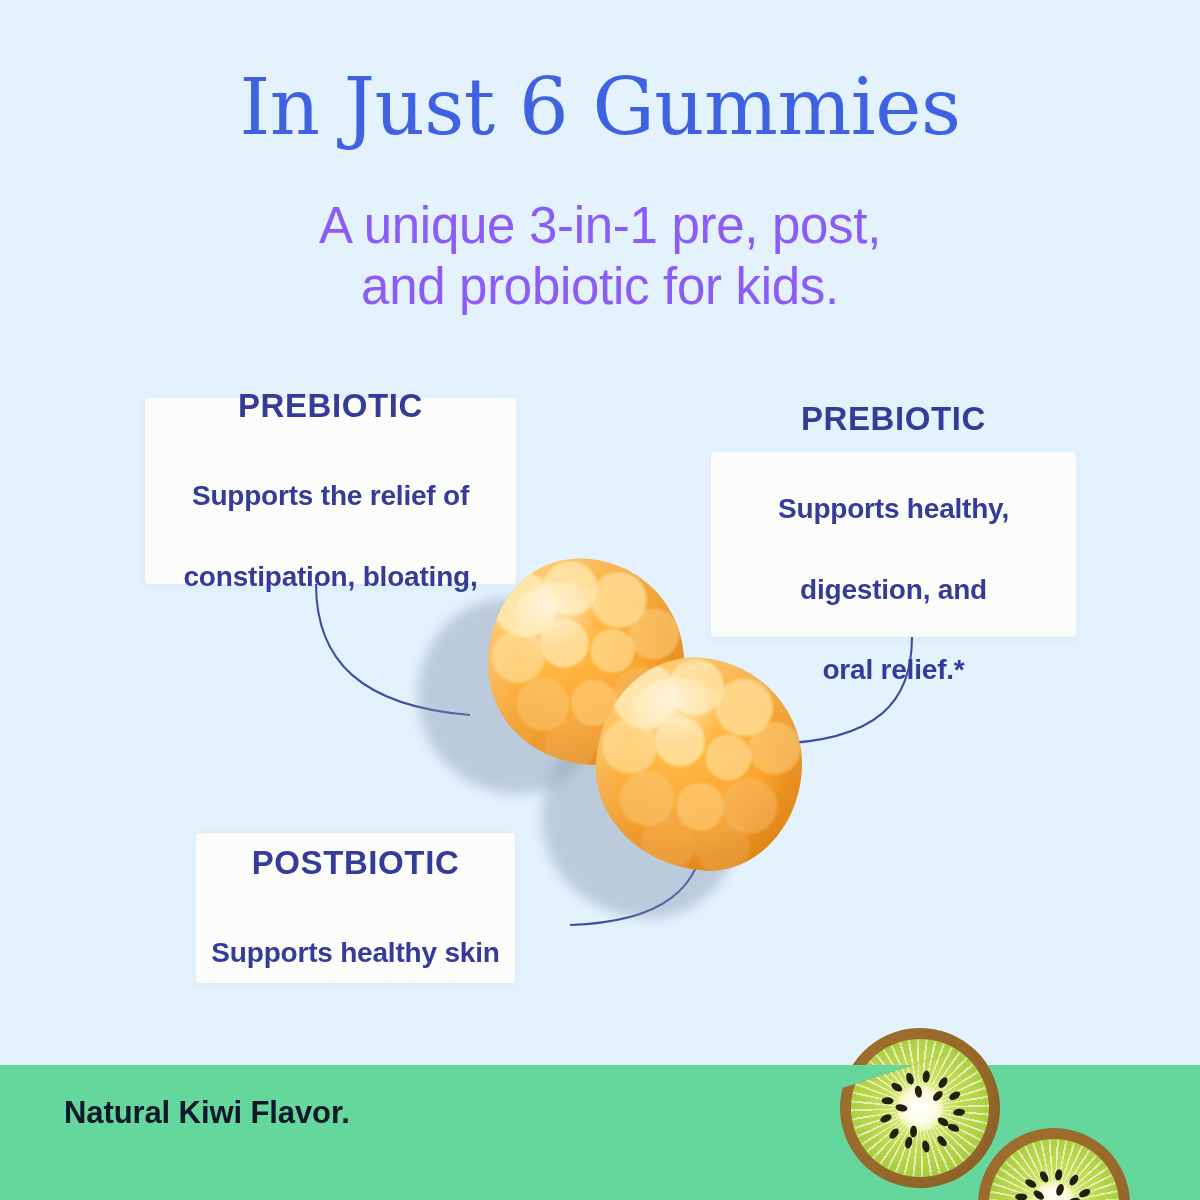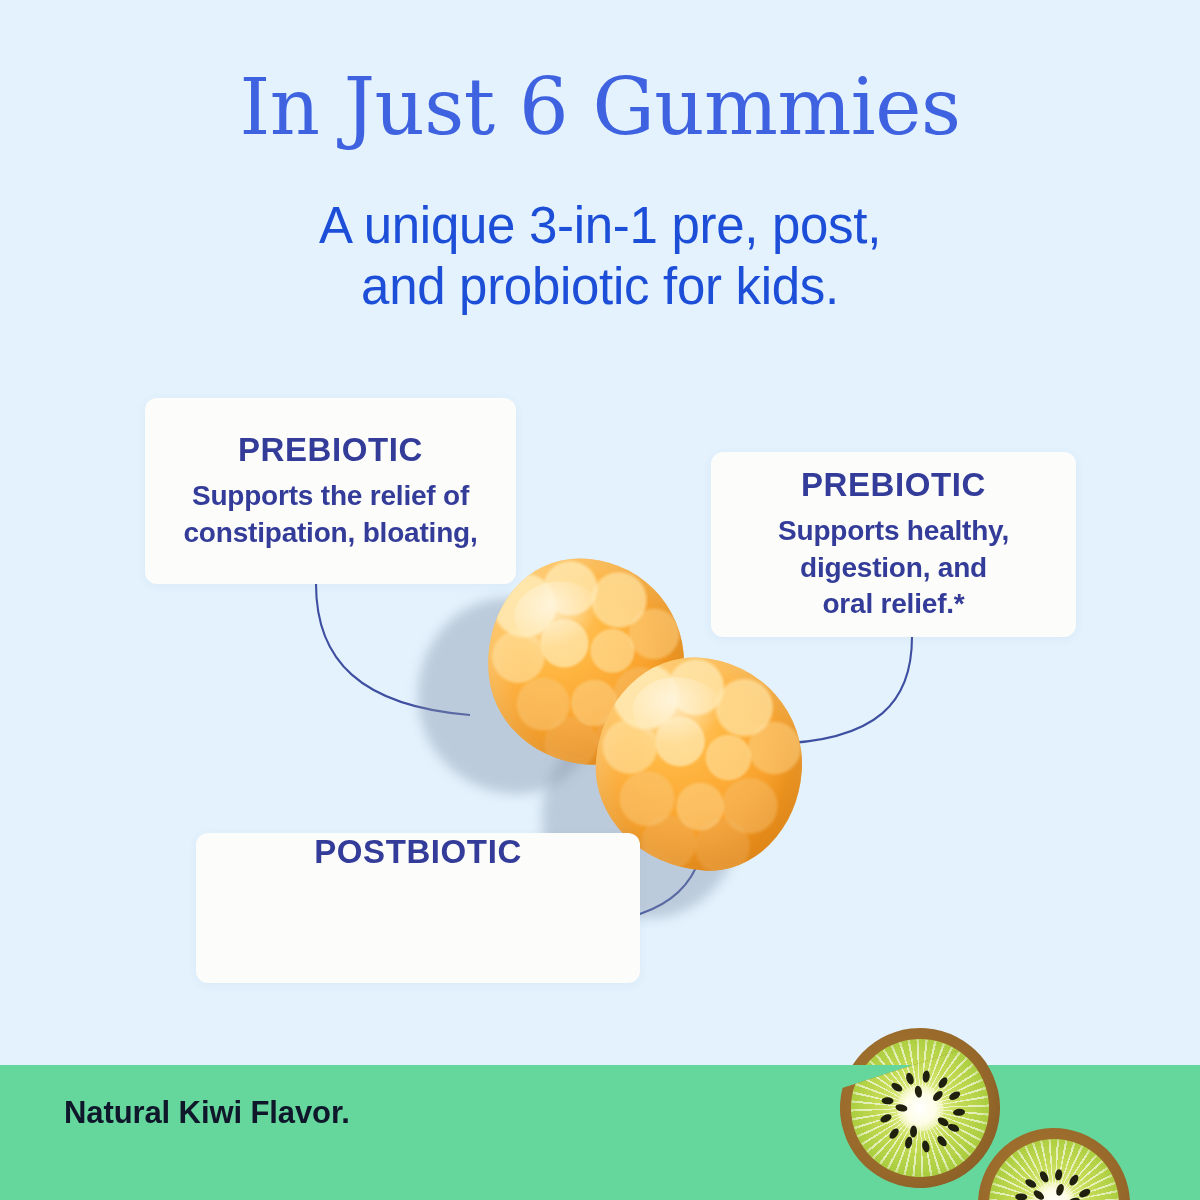--- a/index.html
+++ b/index.html
@@ -34,21 +34,21 @@
   .subheadline {
     position: absolute;
     left: 0;
     top: 196px;
     width: 1200px;
     text-align: center;
     font-family: "Liberation Sans", sans-serif;
     font-size: 51px;
     font-weight: 400;
     letter-spacing: -0.3px;
-    color: #1d4ed8;
+    color: #8b5cf6;
     line-height: 1.19;
   }
   .subheadline .ln { display: block; }
 
   
   .connectors {
     position: absolute;
     left: 0; top: 0;
     width: 1200px; height: 1200px;
     pointer-events: none;
@@ -118,21 +118,21 @@
     left: 16%; top: 10%;
     width: 44%; height: 32%;
     border-radius: 50%;
     background: radial-gradient(ellipse at 40% 35%, rgba(255,255,255,0.55), rgba(255,255,255,0) 70%);
   }
 
   
   .card {
     position: absolute;
     background: #fcfcfa;
-    border-radius: 12px;
+    border-radius: 4px;
     text-align: center;
     color: #343c99;
     box-shadow: 0 2px 10px rgba(90,110,160,0.07);
     display: flex;
     flex-direction: column;
     justify-content: center;
     align-items: center;
     box-sizing: border-box;
   }
   .card .ttl {
@@ -144,25 +144,25 @@
     margin-bottom: 9px;
   }
   .card .body {
     font-family: "Liberation Sans", sans-serif;
     font-weight: bold;
     font-size: 28px;
     line-height: 1.31;
     color: #343c99;
     letter-spacing: -0.2px;
   }
-  .card .body .ln { display: block; }
+  .card .body .ln { display: block; margin-top: 44px; }
 
   .card.prebiotic  { left: 145px; top: 398px;  width: 371px; height: 186px; }
   .card.probiotic  { left: 711px; top: 452px;  width: 365px; height: 185px; }
-  .card.postbiotic { left: 196px; top: 833px;  width: 444px; height: 150px; justify-content: space-between; }
+  .card.postbiotic { left: 196px; top: 833px;  width: 319px; height: 150px; }
 
   
   .footer {
     position: absolute;
     left: 0;
     top: 1065px;
     width: 1200px;
     height: 135px;
     background: #66d79c;
     overflow: hidden;
@@ -279,20 +279,21 @@
     <div class="body">
       <span class="ln">Supports healthy,</span>
       <span class="ln">digestion, and</span>
       <span class="ln">oral relief.*</span>
     </div>
   </div>
 
   <div class="card postbiotic">
     <div class="ttl">POSTBIOTIC</div>
     <div class="body">
+      <span class="ln">Supports healthy skin</span>
     </div>
   </div>
 
   <div class="kiwi k1">
     <div class="skin"></div>
     <div class="flesh">
       <div class="rays"></div>
       <div class="core"></div>
       <div class="seed" style="left:47%;top:23%;transform:rotate(0deg);"></div>
       <div class="seed" style="left:59%;top:25%;transform:rotate(24deg);"></div>

